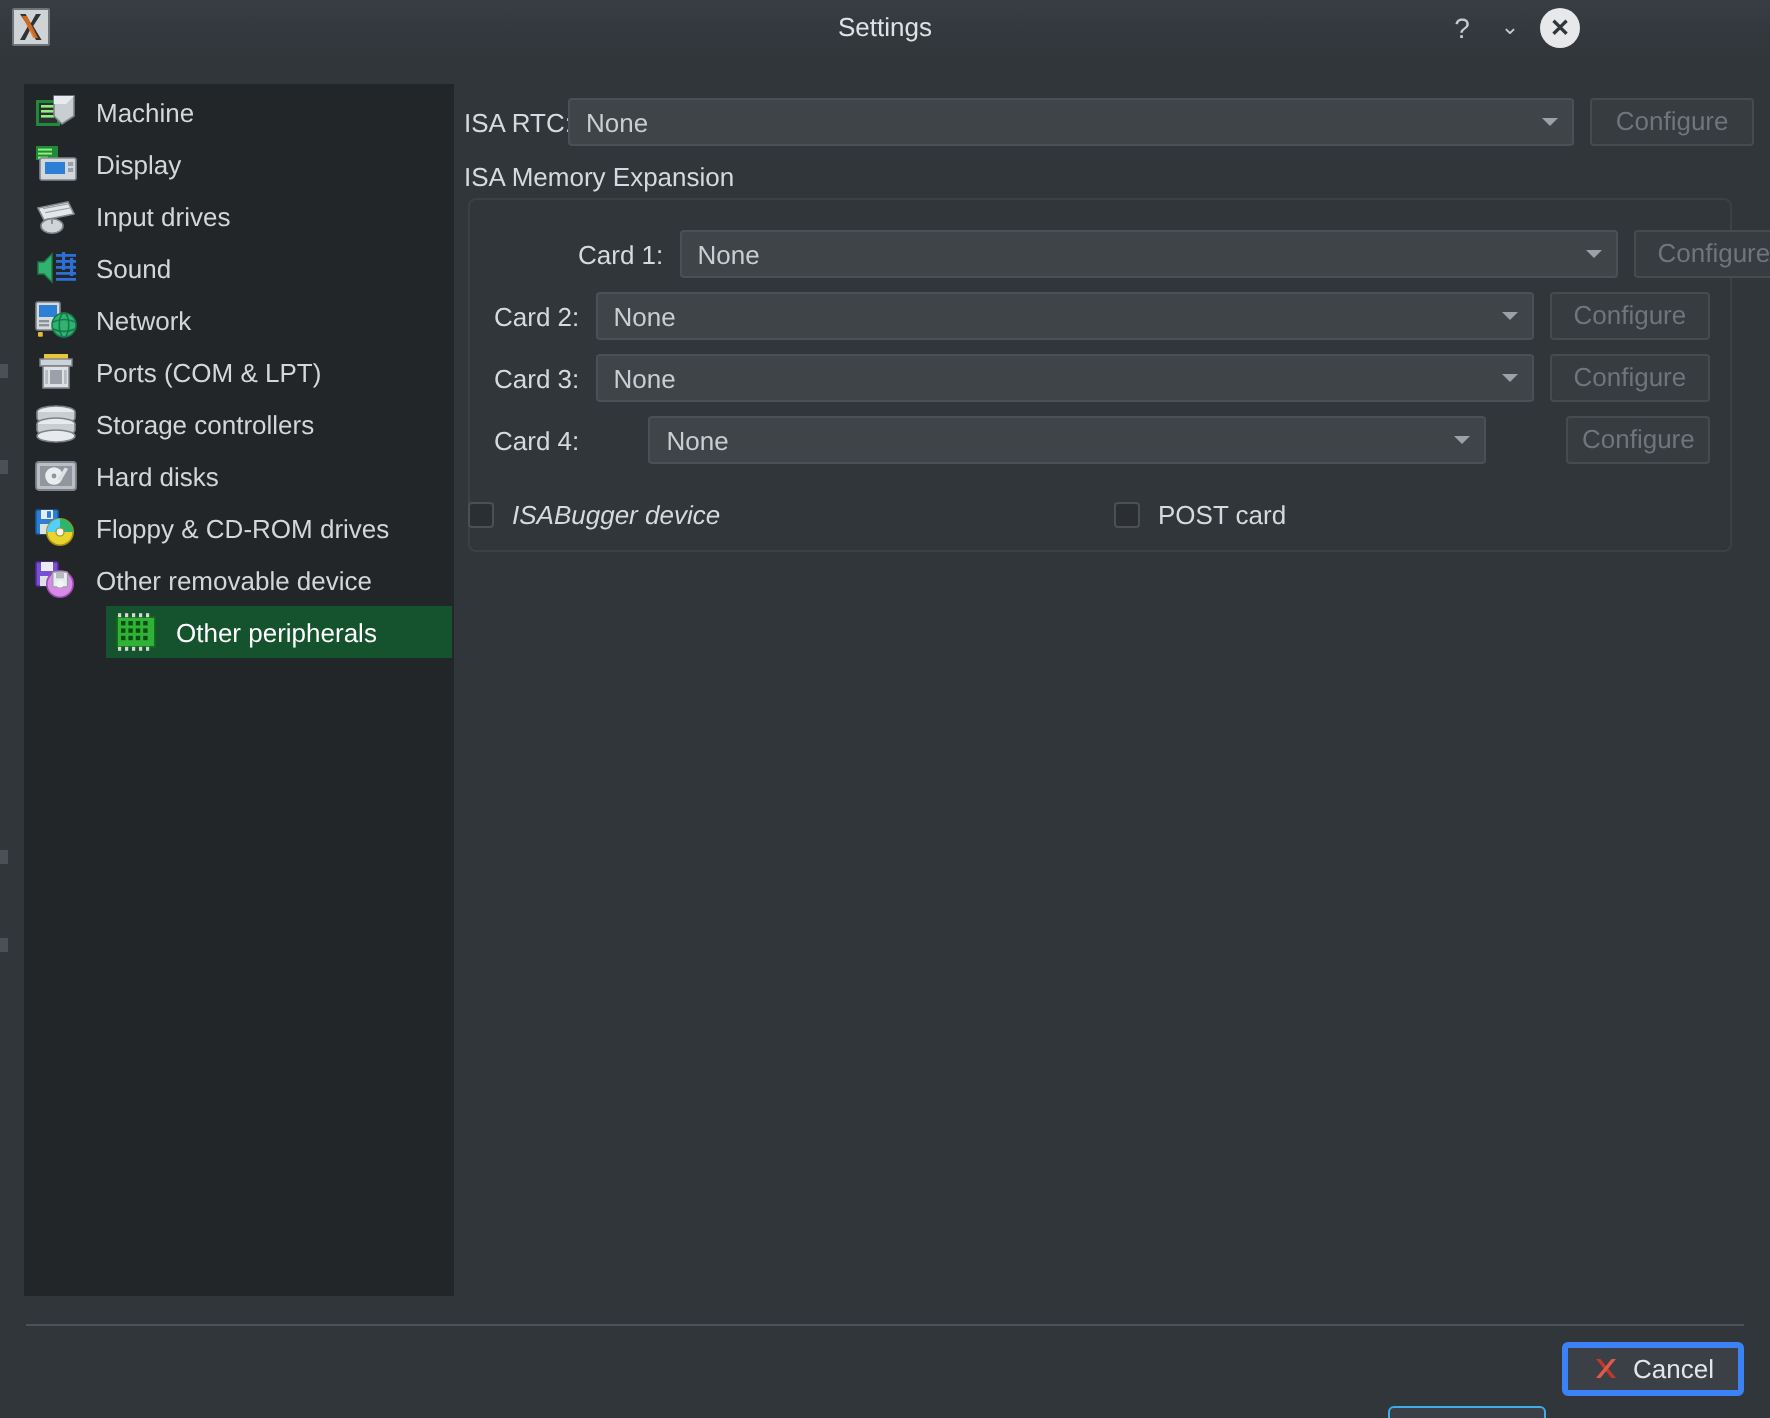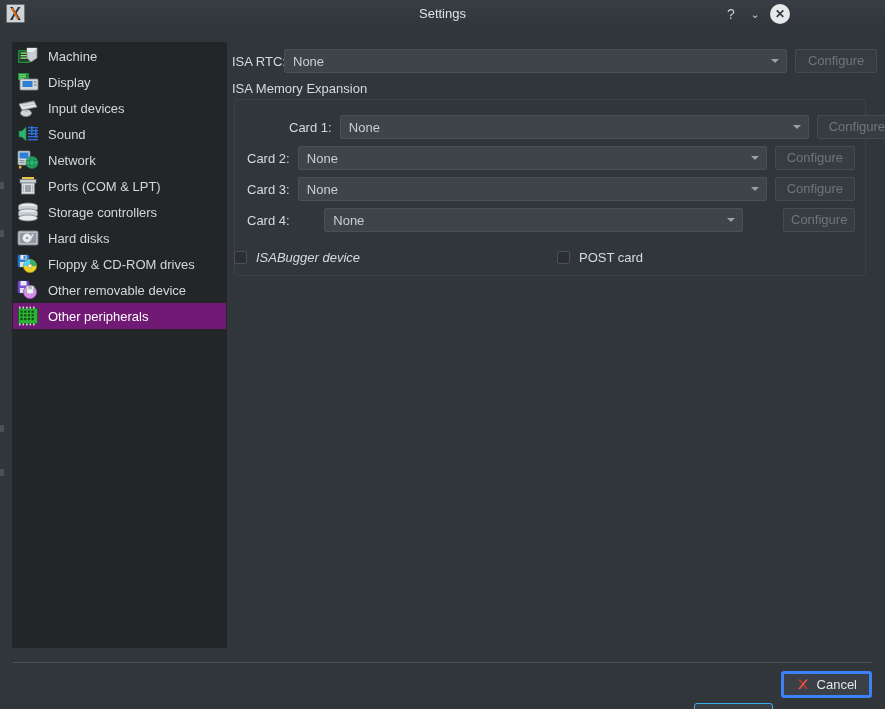--- a/index.html
+++ b/index.html
@@ -99,21 +99,22 @@
   }
   .side-item {
     position: relative;
     height: 26px;
     display: flex;
     align-items: center;
     padding-left: 3px;
     cursor: default;
   }
   .side-item.selected {
-    background: #701a75;
+    background: #14532d;
+    margin-left: 40px;
   }
   .side-icon {
     width: 24px; height: 22px;
     margin-right: 8px;
     flex: 0 0 24px;
     display: flex;
     align-items: center;
     justify-content: center;
   }
   .side-label {
@@ -355,21 +356,21 @@
         <svg width="22" height="20" viewBox="0 0 22 20">
           <path d="M2 6 L17 3 L20 9 L5 12 Z" fill="#e3e7ea" stroke="#848a90" stroke-width="0.8"></path>
           <g stroke="#9aa1a8" stroke-width="0.6">
             <line x1="4.5" y1="6.3" x2="17" y2="4"></line>
             <line x1="5.6" y1="8.3" x2="18" y2="6"></line>
           </g>
           <ellipse cx="9" cy="15" rx="5.5" ry="3.6" fill="#cfd4d8" stroke="#7d848a" stroke-width="0.8"></ellipse>
           <line x1="9" y1="11.6" x2="9" y2="14" stroke="#7d848a" stroke-width="0.8"></line>
         </svg>
       </span>
-      <span class="side-label">Input devices</span>
+      <span class="side-label">Input drives</span>
     </div>
 
     <div class="side-item">
       <span class="side-icon">
         <svg width="22" height="20" viewBox="0 0 22 20">
           <path d="M2 7 L5 7 L9 3 L9 17 L5 13 L2 13 Z" fill="#2fb36e" stroke="#1b7a48" stroke-width="0.7"></path>
           <g fill="#2d6fd6">
             <rect x="11" y="3" width="10" height="1.4"></rect>
             <rect x="11" y="6" width="10" height="1.4"></rect>
             <rect x="11" y="9" width="10" height="1.4"></rect>

